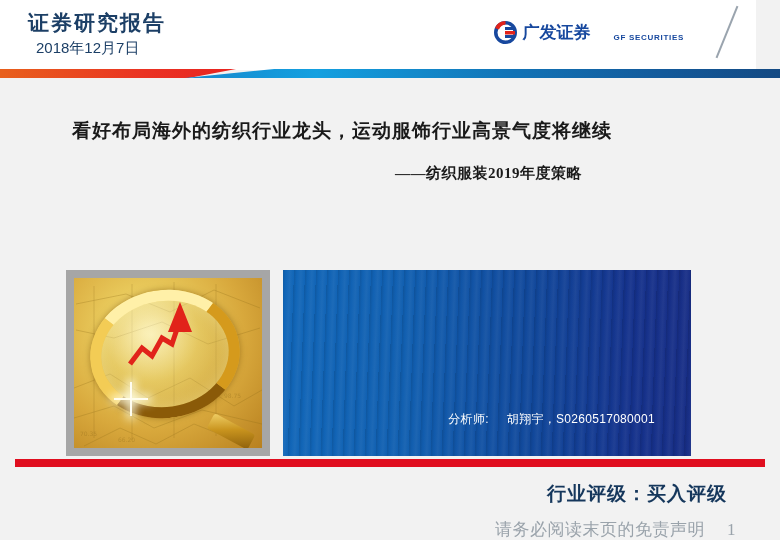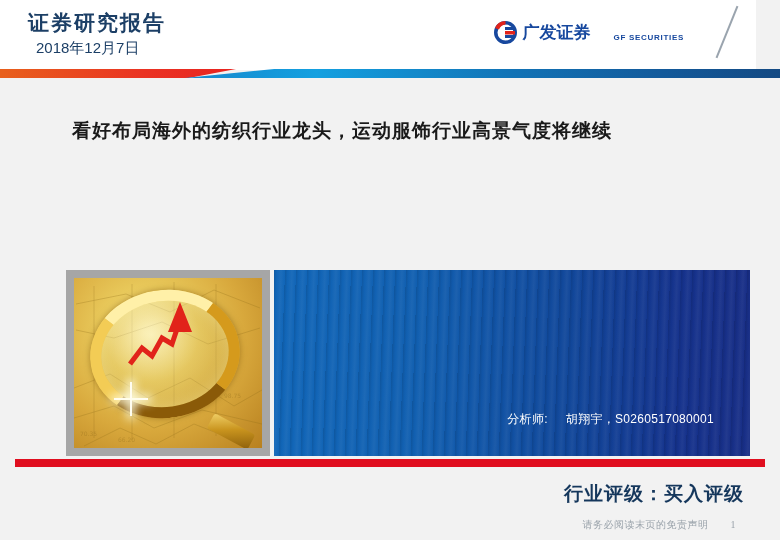--- a/index.html
+++ b/index.html
@@ -218,22 +218,22 @@
     position: absolute;
     background: #fffdf0;
     box-shadow: 0 0 10px 3px rgba(255,255,230,0.9);
   }
   .sparkle:before { left: 0; top: 16px; width: 34px; height: 2px; }
   .sparkle:after  { left: 16px; top: 0; width: 2px; height: 34px; }
   .red-arrow { position: absolute; left: 52px; top: 20px; }
 
   .blue-panel {
     position: absolute;
-    left: 208px; top: 0;
-    width: 476px;
+    left: 217px; top: 0;
+    width: 408px;
     height: 186px;
     background:
       repeating-linear-gradient(92deg, rgba(0,0,0,0.11) 0px, rgba(0,0,0,0.0) 3px, rgba(255,255,255,0.05) 7px, rgba(0,0,0,0.0) 11px),
       linear-gradient(90deg, #1166b8 0%, #115fb0 30%, #11479a 62%, #15328c 85%, #182e86 100%);
   }
   .analyst-block {
     position: absolute;
     right: 36px;
     bottom: 28px;
     color: #ffffff;
@@ -259,35 +259,35 @@
   .bottom-red-bar {
     position: absolute;
     left: 15px;
     top: 459px;
     width: 750px;
     height: 8px;
     background: #e00e1f;
   }
   .rating-line {
     position: absolute;
-    right: 36px;
+    right: 53px;
     top: 481px;
     font-family: "Liberation Serif", "DejaVu Serif", serif;
     font-size: 19px;
     font-weight: bold;
     color: #15375c;
     letter-spacing: 1px;
     white-space: nowrap;
   }
   .footer-line {
     position: absolute;
     right: 44px;
     top: 518px;
     font-family: "Liberation Serif", "DejaVu Serif", serif;
-    font-size: 10px;
+    font-size: 17px;
     color: #9aa3ab;
     letter-spacing: 0.5px;
     white-space: nowrap;
   }
   .footer-page { margin-left: 22px; }
 </style>
 </head>
 <body>
 
 <div id="slide">
@@ -317,20 +317,21 @@
     <span class="logo-slash"></span>
   </div>
 
   <div class="divider-bar">
     <span class="divider-red"></span>
     <span class="divider-blue"></span>
   </div>
 
   <div class="title-zone">
     <div class="main-title">看好布局海外的纺织行业龙头，运动服饰行业高景气度将继续</div>
+    <div class="sub-title">——纺织服装2019年度策略</div>
   </div>
 
   <div class="visual-row">
 
     <div class="photo-frame">
       <div class="photo-inner">
 
         <svg class="photo-lines" width="188" height="170" viewBox="0 0 188 170" aria-hidden="true">
           <g stroke="#8a6a16" stroke-width="0.8" fill="none" opacity="0.75">
             <path d="M2 26 L52 16 L96 34 L140 12 L186 30"></path>

